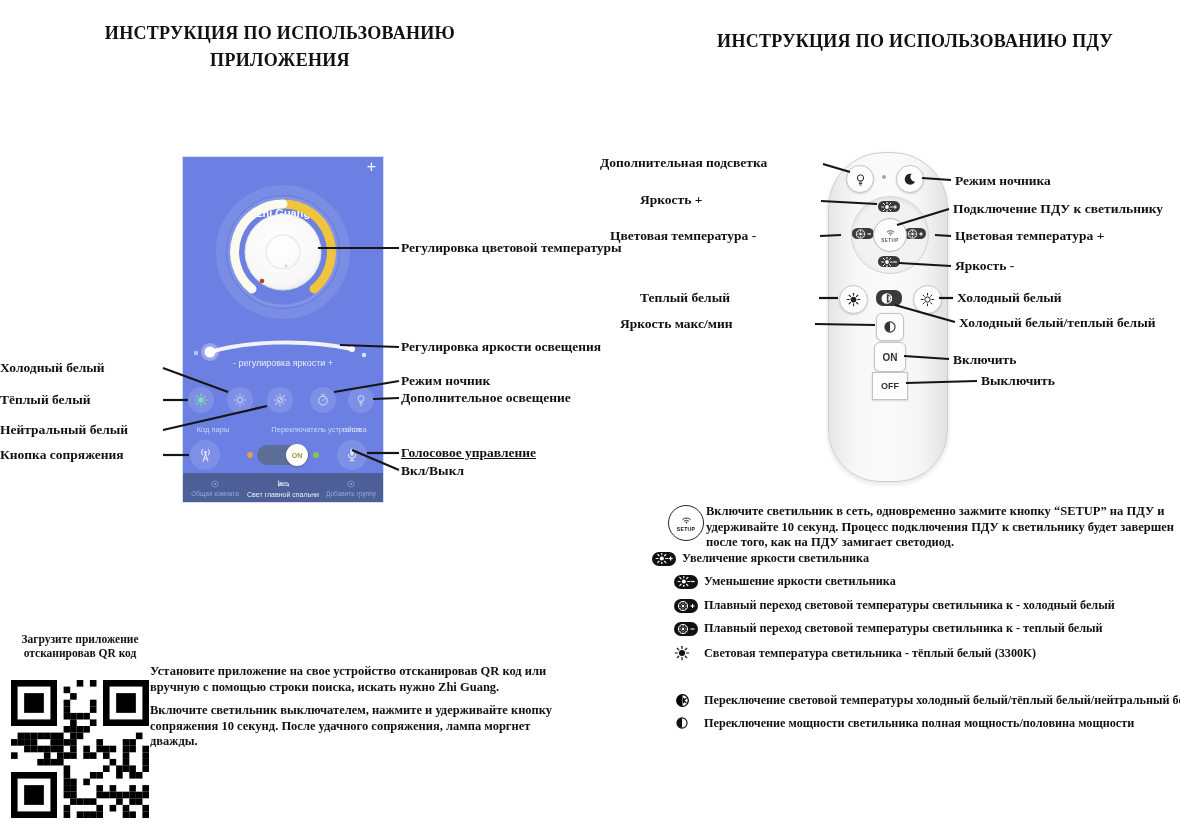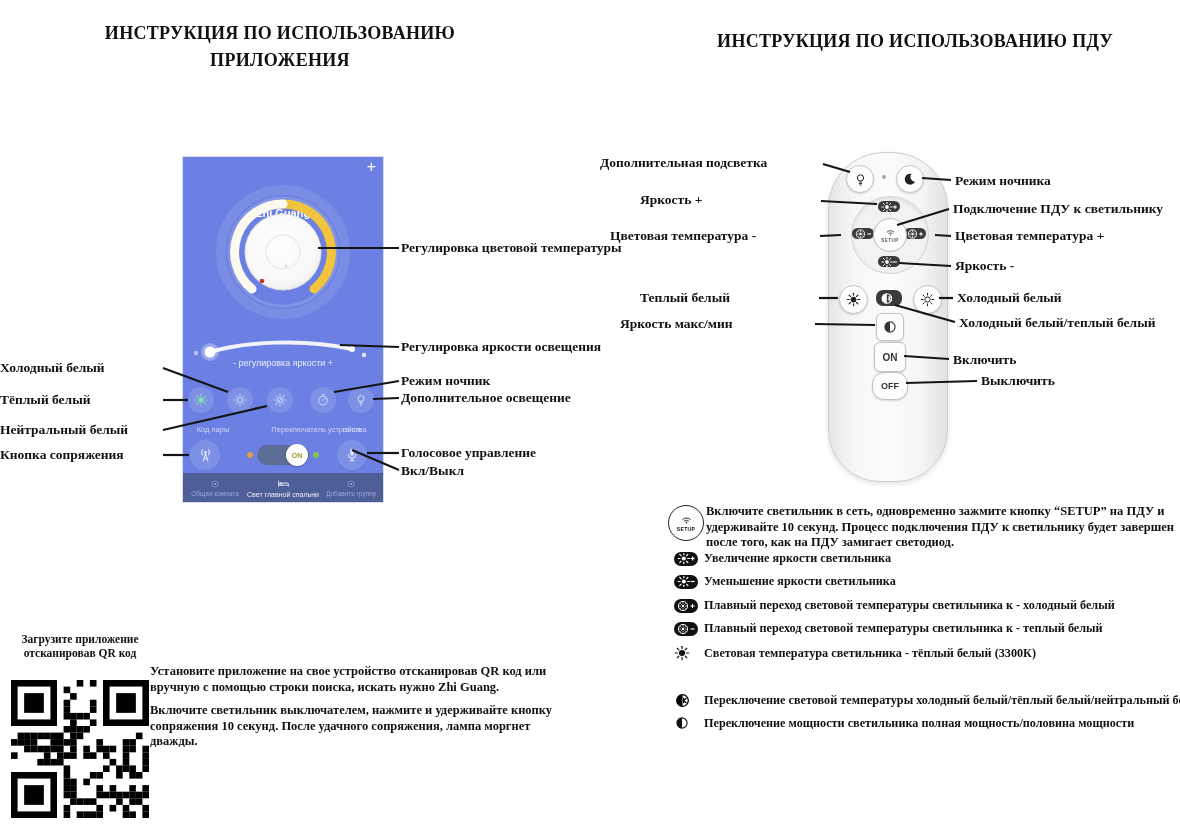--- a/index.html
+++ b/index.html
@@ -318,21 +318,21 @@
           <use href="#sun-out"></use>
         </svg>
       </div>
 
     <div class="rsq" style="left:47px;top:160px;width:26px;height:26px;border-radius:6px;">
         <svg width="16" height="16">
           <use href="#contrast"></use>
         </svg>
       </div>
     <div class="rsq" style="left:45px;top:189px;width:30px;height:28px;border-radius:6px;font-size:10px;">ON</div>
-    <div class="rsq" style="left:43px;top:219px;width:34px;height:26px;border-radius:12px;font-size:9px;">OFF</div>
+    <div class="rsq" style="left:43px;top:219px;width:34px;height:26px;border-radius:0;font-size:9px;">OFF</div>
   </div>
 
   <svg class="abs" style="left:0;top:0;pointer-events:none;" width="1180" height="825">
     <g stroke="#151515" stroke-width="2.2">
       <line x1="318" y1="248" x2="399" y2="248"></line>
       <line x1="340" y1="345" x2="399" y2="347"></line>
       <line x1="334" y1="392" x2="399" y2="381"></line>
       <line x1="373" y1="399" x2="399" y2="398"></line>
       <line x1="367" y1="453" x2="399" y2="453"></line>
       <line x1="352" y1="450" x2="399" y2="470"></line>
@@ -353,21 +353,21 @@
       <line x1="815" y1="324" x2="875" y2="325"></line>
       <line x1="904" y1="356" x2="949" y2="359"></line>
       <line x1="906" y1="383" x2="977" y2="381"></line>
     </g>
   </svg>
 
   <div class="callout" style="left:401px;top:240px;">Регулировка цветовой температуры</div>
   <div class="callout" style="left:401px;top:339px;">Регулировка яркости освещения</div>
   <div class="callout" style="left:401px;top:373px;">Режим ночник</div>
   <div class="callout" style="left:401px;top:390px;">Дополнительное освещение</div>
-  <div class="callout" style="left:401px;top:445px;">Голосовое управление</div>
+  <div class="callout" style="left:401px;top:445px;text-decoration:underline;">Голосовое управление</div>
   <div class="callout" style="left:401px;top:463px;">Вкл/Выкл</div>
   <div class="callout r" style="left:0;top:360px;width:162px;">Холодный белый</div>
   <div class="callout r" style="left:0;top:392px;width:162px;">Тёплый белый</div>
   <div class="callout r" style="left:0;top:422px;width:162px;">Нейтральный белый</div>
   <div class="callout r" style="left:0;top:447px;width:162px;">Кнопка сопряжения</div>
 
   <div class="callout r" style="left:600px;top:155px;width:222px;">Дополнительная подсветка</div>
   <div class="callout" style="left:955px;top:173px;">Режим ночника</div>
   <div class="callout r" style="left:640px;top:192px;width:180px;">Яркость +</div>
   <div class="callout" style="left:953px;top:201px;">Подключение ПДУ к светильнику</div>
@@ -382,21 +382,21 @@
   <div class="callout" style="left:981px;top:373px;">Выключить</div>
 
   <div id="setup-note-icon">
     <svg width="15" height="12" viewBox="0 0 24 20" color="#111">
         <use href="#wifi"></use>
       </svg>
     <span class="st">SETUP</span>
   </div>
   <div class="para" style="left:706px;top:504px;width:472px;">Включите светильник в сеть, одновременно зажмите кнопку “SETUP” на ПДУ и удерживайте 10 секунд. Процесс подключения ПДУ к светильнику будет завершен после того, как на ПДУ замигает светодиод.</div>
 
-  <div class="lrow" style="left:674px;top:551px;justify-content:space-between;">
+  <div class="lrow" style="left:652px;top:551px;justify-content:space-between;">
     <span class="lic">
         <span class="lpill">
           <svg width="20" height="11" viewBox="0 0 18 10">
             <use href="#sun-mini" x="1" y="-1" width="12" height="12" color="#fff"></use>
             <g stroke="#fff" stroke-width="1.1">
               <line x1="13.2" y1="5" x2="16.8" y2="5"></line>
               <line x1="15" y1="3.2" x2="15" y2="6.8"></line>
             </g>
           </svg>
         </span>

